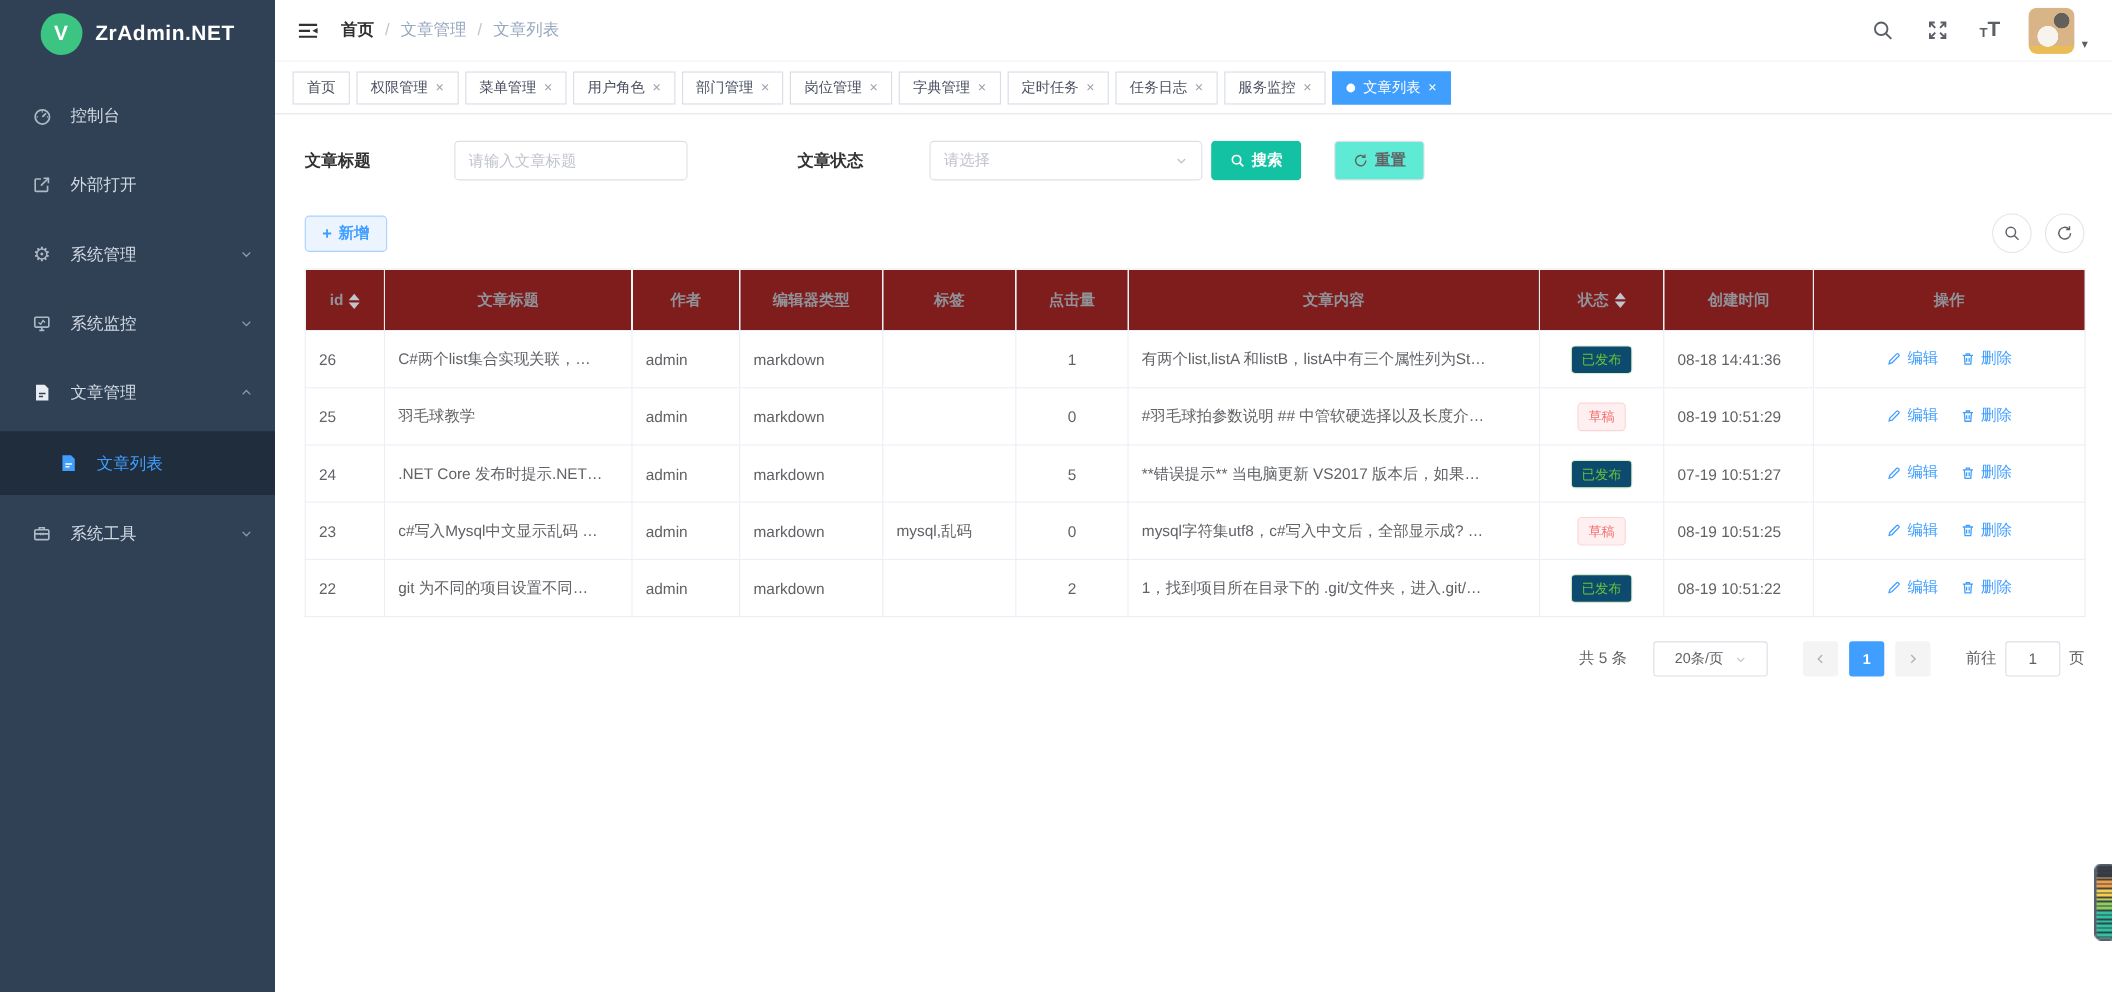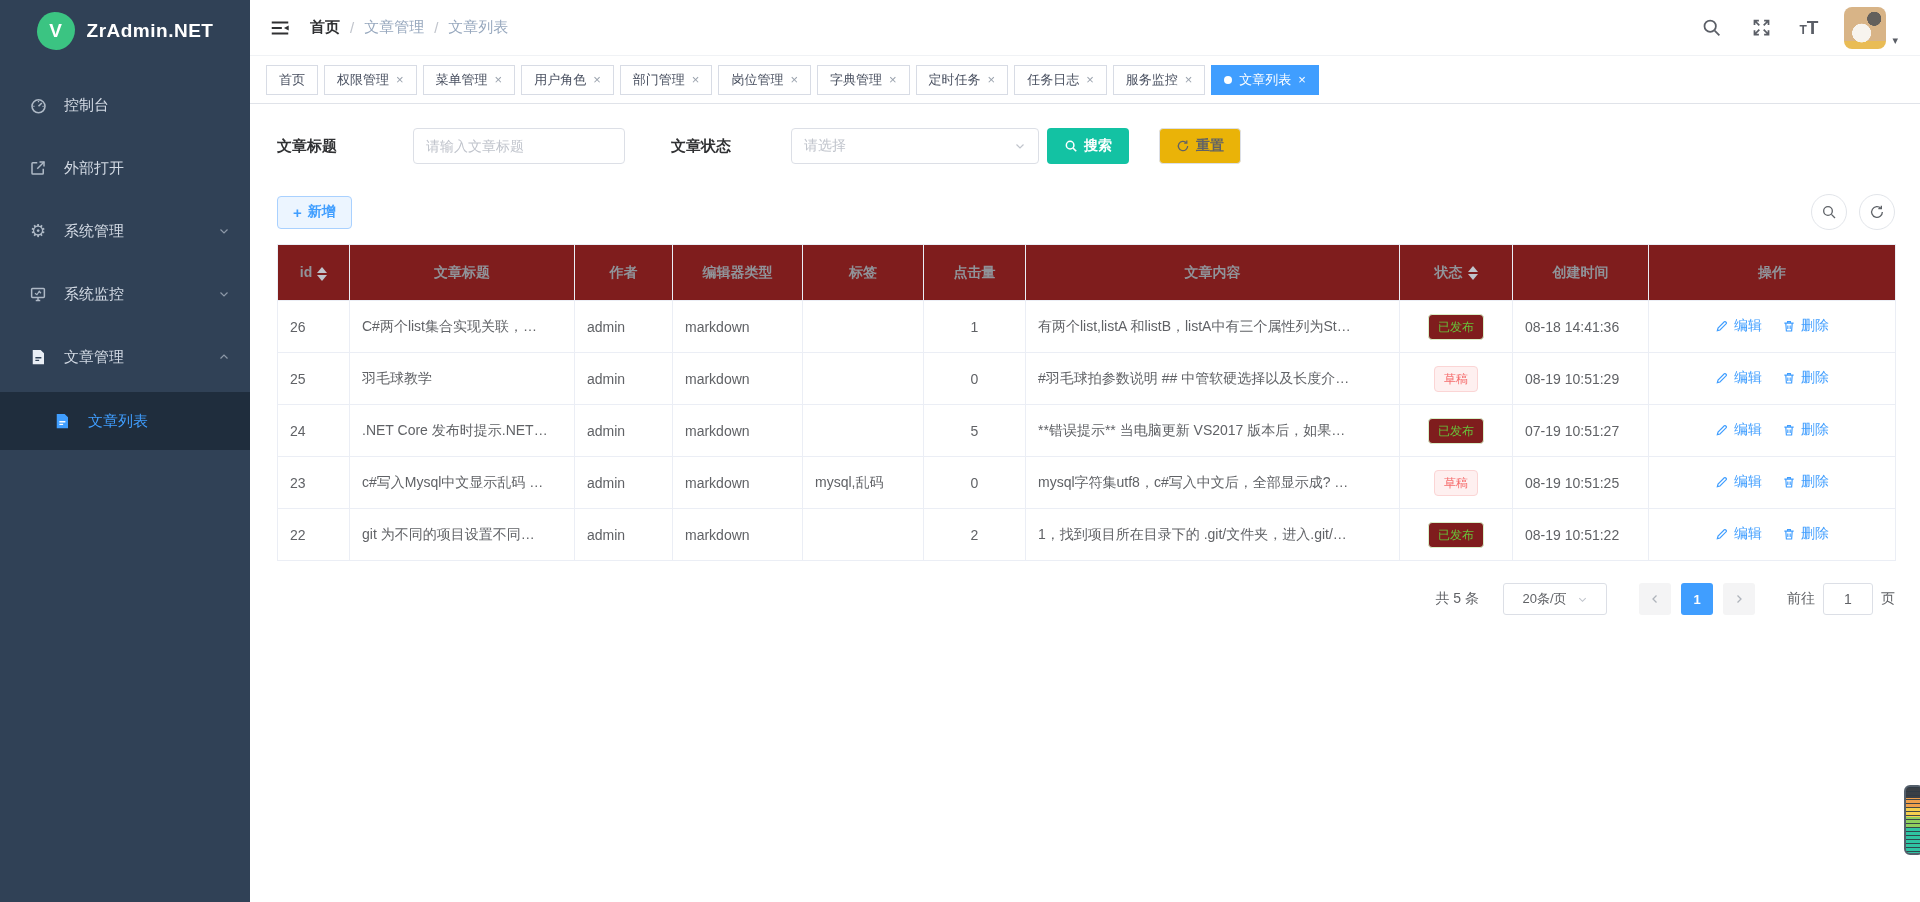--- a/index.html
+++ b/index.html
@@ -48,46 +48,46 @@
   .tab.active .tab-close { color:#fff; }
   .tab.active::before { content:""; width:8px; height:8px; border-radius:50%; background:#fff; margin-right:0; }
 
   .content { padding:24px 25px 0 27px; flex:1; }
 
   
   .filter-row { display:flex; align-items:center; margin-bottom:30px; }
   .f-label { font-size:15px; font-weight:bold; color:#303133; }
   .f-input { width:212px; height:36px; border:1px solid #dcdfe6; border-radius:4px; margin-left:76px; padding:0 12px; font-size:14px; color:#606266; font-family:inherit; }
   .f-input::placeholder { color:#c0c4cc; }
-  .f-label2 { margin-left:46px; }
+  .f-label2 { margin-left:100px; }
   .f-select { width:248px; height:36px; border:1px solid #dcdfe6; border-radius:4px; margin-left:60px; padding:0 12px; font-size:14px; color:#c0c4cc; display:flex; align-items:center; justify-content:space-between; cursor:pointer; }
   .f-select .sel-chev { color:#c0c4cc; }
   .btn { height:36px; border-radius:4px; display:inline-flex; align-items:center; gap:6px; font-size:14px; cursor:pointer; border:1px solid transparent; padding:0 16px;font-weight:bold; }
   .btn-search { background:#13c2a3; color:#fff; margin-left:8px; }
-  .btn-reset { background:#eab308; color:#606266; border-color:#dcdfe6; margin-left:30px; }
+  .btn-reset { background:#5eead4; color:#606266; border-color:#dcdfe6; margin-left:30px; }
 
   
   .toolbar-row { display:flex; align-items:center; justify-content:space-between; margin-bottom:14px; }
   .btn-add { height:33px; background:#ecf5ff; border:1px solid #a9d1ff; color:#409eff; padding:0 15px; }
   .btn-add .plus::before { content:"+"; font-size:15px; }
   .tool-circles { display:flex; gap:12px; }
   .circle-btn { width:36px; height:36px; border:1px solid #e2e5ea; border-radius:50%; display:flex; align-items:center; justify-content:center; color:#5f6368; cursor:pointer; background:#fff; }
 
   
   table.grid { border-collapse:collapse; table-layout:fixed; width:1618px; font-size:14px; }
   table.grid th, table.grid td { border:1px solid #ebeef5; overflow:hidden; white-space:nowrap; text-overflow:ellipsis; }
   table.grid th { height:56px; color:#909399; font-weight:bold; text-align:center; padding:0 12px; background:#7f1d1d; }
   table.grid td { height:52px; color:#606266; padding:0 12px; background:#fff; }
   th.c-center, td.c-center { text-align:center; }
   .sort-carets { display:inline-flex; flex-direction:column; vertical-align:middle; margin-left:5px; gap:2px; }
   .sort-carets i { width:0; height:0; border-left:5px solid transparent; border-right:5px solid transparent; display:block; }
   .sort-carets .up { border-bottom:6px solid #c0c4cc; }
   .sort-carets .dn { border-top:6px solid #c0c4cc; }
   .badge { display:inline-block; font-size:12px; line-height:1; padding:6px 9px; border-radius:4px; border:1px solid transparent; }
-  .badge.success { color:#67c23a; background:#7f1d1d; border-color:#d8efc8; }
+  .badge.success { color:#67c23a; background:#0c4a6e; border-color:#d8efc8; }
   .badge.danger { color:#f56c6c; background:#fef0f0; border-color:#fbd5d5; }
   .op-link { color:#409eff; display:inline-flex; align-items:center; gap:5px; cursor:pointer; }
   .op-link + .op-link { margin-left:16px; }
 
   
   .pagination { display:flex; align-items:center; justify-content:flex-end; margin-top:22px; gap:10px; font-size:14px; color:#606266; }
   .pg-total { margin-right:14px; }
   .pg-size { width:104px; height:32px; border:1px solid #dcdfe6; border-radius:3px; display:flex; align-items:center; justify-content:center; gap:10px; font-size:13px; color:#606266; cursor:pointer; margin-right:22px; }
   .pg-size .sel-chev { color:#c0c4cc; font-size:11px; }
   .pg-btn { width:32px; height:32px; background:#f4f4f5; border-radius:3px; display:flex; align-items:center; justify-content:center; color:#aeb3bb; cursor:pointer; font-size:13px; }
@@ -181,20 +181,35 @@
       <div class="submenu-item">
         <span class="mi-icon">
           <svg width="18" height="18" viewBox="0 0 24 24">
               <path d="M5 2.5h10.5L20 7v14.5H5z" fill="#409eff"></path>
               <path d="M8.5 13h8M8.5 16.5h5" stroke="#fff" stroke-width="1.8"></path>
             </svg>
         </span>
         <span class="mi-label">文章列表</span>
       </div>
 
+      <div class="menu-item">
+        <span class="mi-icon">
+          <svg width="18" height="18" viewBox="0 0 24 24" fill="none" stroke="#aeb9c6" stroke-width="2">
+              <rect x="3.5" y="7.5" width="17" height="12" rx="1.5"></rect>
+              <path d="M9 7.5V5h6v2.5M3.5 12.5h17"></path>
+              <path d="M10.5 11v3M13.5 11v3" stroke-width="1.6"></path>
+            </svg>
+        </span>
+        <span class="mi-label">系统工具</span>
+        <span class="chev">
+          <svg width="12" height="12" viewBox="0 0 24 24" fill="none" stroke="#8d99a8" stroke-width="2.4">
+              <path d="M5 9l7 7 7-7"></path>
+            </svg>
+        </span>
+      </div>
 
     </nav>
   </aside>
 
   <div class="main">
 
     <header class="navbar">
       <div class="fold-btn">
         <span>
           <svg width="22" height="22" viewBox="0 0 24 24">

